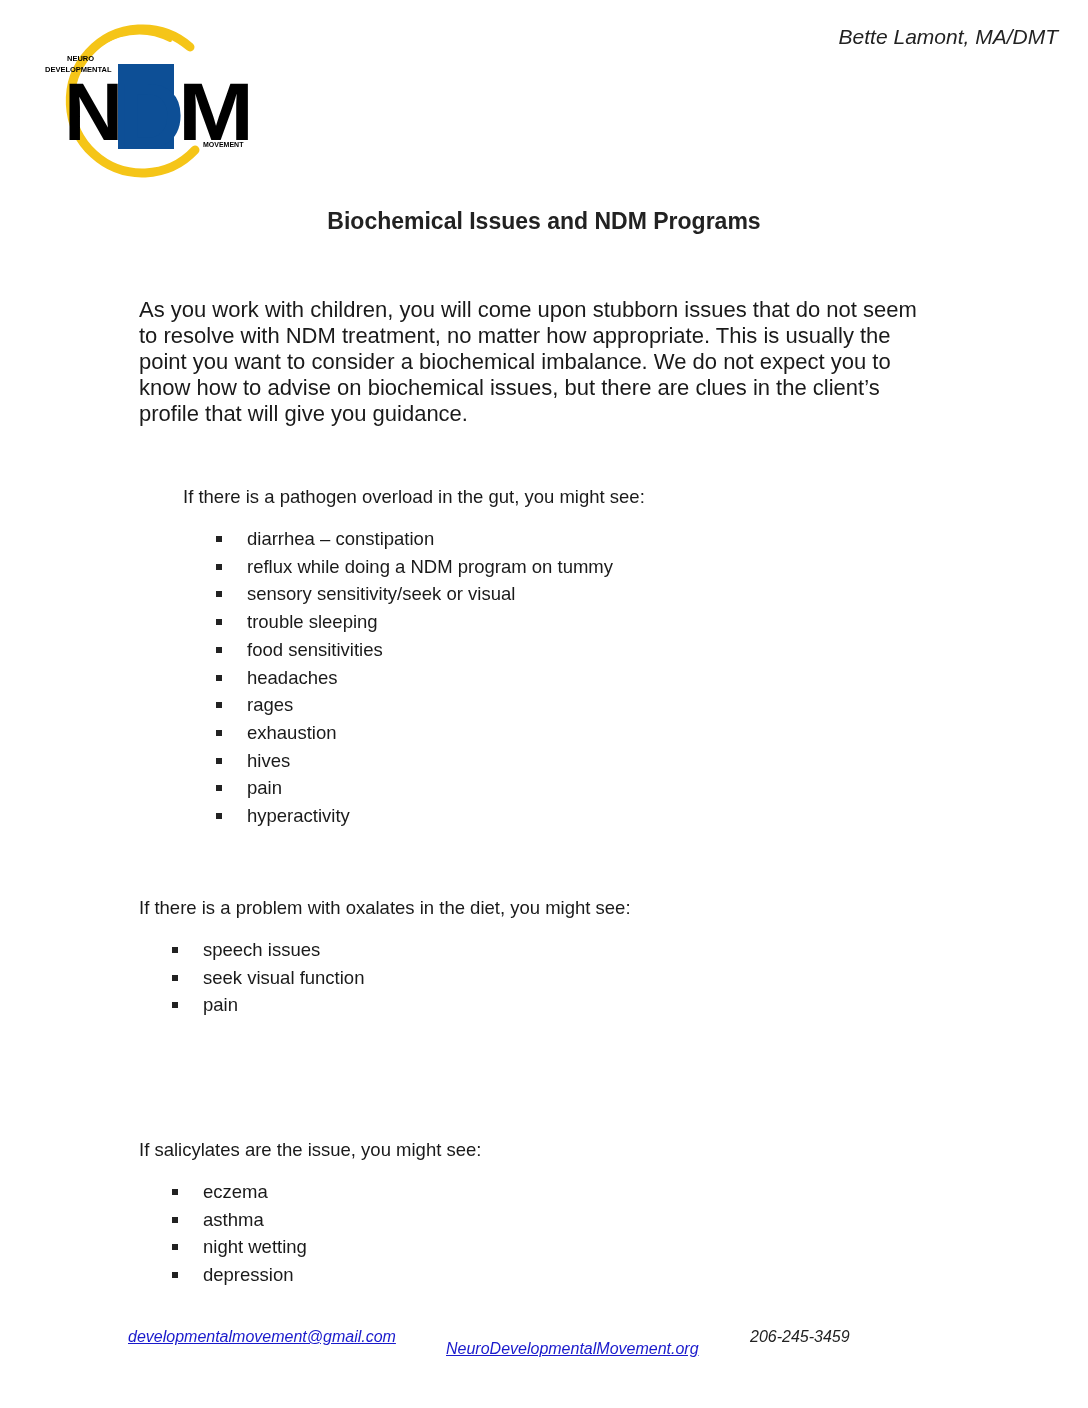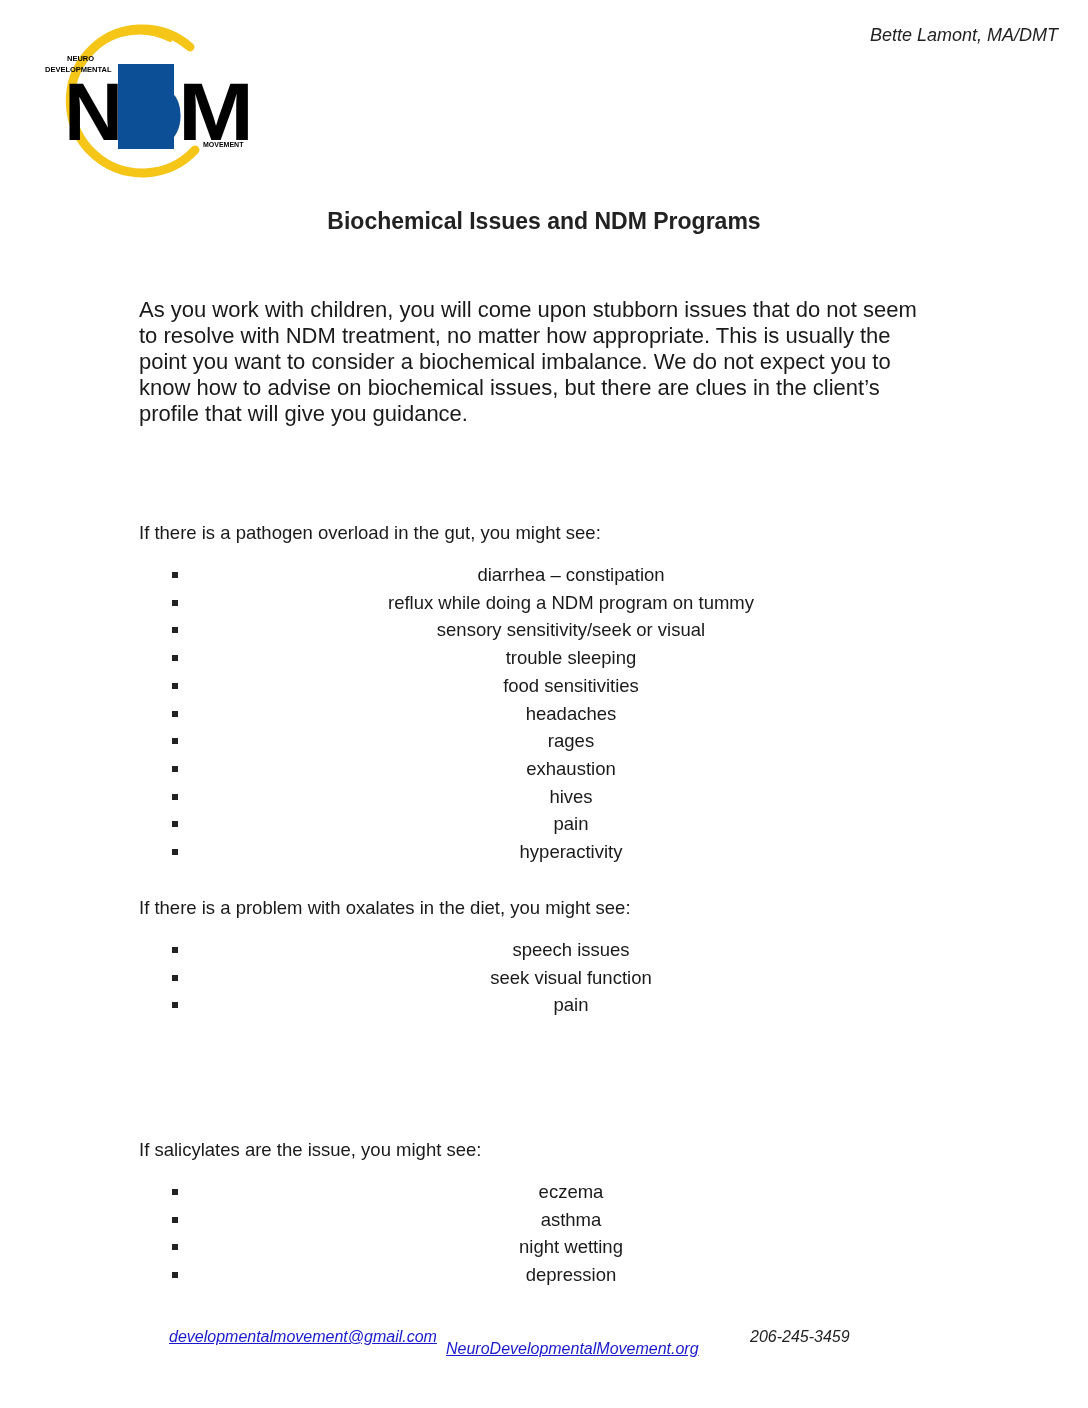--- a/index.html
+++ b/index.html
@@ -1,30 +1,30 @@
 <!DOCTYPE html>
 <html><head>
   <meta charset="utf-8">
   <style>
     html, body { margin: 0; padding: 0; background: #ffffff; }
     body { width: 1088px; height: 1408px; position: relative; overflow: hidden;
            font-family: "Liberation Sans", sans-serif; color: #1a1a1a; }
-    .author { position: absolute; top: 25px; right: 30px; font-style: italic; font-size: 18px; color: #222; }
+    .author { position: absolute; top: 25px; right: 30px; font-style: italic; font-size: 21px; color: #222; }
     .logo { position: absolute; left: 40px; top: 22px; width: 220px; height: 165px; }
     .title { position: absolute; top: 208px; left: 0; width: 1088px; text-align: center;
              font-weight: bold; font-size: 23px; color: #222; }
     .intro { position: absolute; top: 297px; left: 139px; width: 800px; font-size: 22px; line-height: 26px; }
     .section { position: absolute; left: 139px; width: 800px; font-size: 18.5px; }
     .section .lead { line-height: 26px; margin-bottom: 15px; }
     .section ul { list-style: none; margin: 0; padding: 0; }
-    .section li { position: relative; padding-left: 64px; line-height: 27.7px; text-align: center; }
+    .section li { position: relative; padding-left: 64px; line-height: 27.7px; }
     .section li .bullet { position: absolute; left: 33px; top: 11px; width: 6px; height: 6px; background: #222; }
     .footer { position: absolute; top: 1328px; left: 128px; font-style: italic; font-size: 16px; }
     .footer a { color: #1a1acc; text-decoration: underline; }
-    .footer .email { position: absolute; left: 0; white-space: nowrap; margin-left: 41px; }
+    .footer .email { position: absolute; left: 0; white-space: nowrap; }
     .footer .site { position: absolute; left: 318px; white-space: nowrap; margin-top: 12px; }
     .footer .phone { position: absolute; left: 622px; white-space: nowrap; color: #222; }
   </style>
 </head>
 <body>
 
 <div class="author">Bette Lamont, MA/DMT</div>
 
 <div class="logo">
   <svg width="220" height="165" viewBox="0 0 220 165">
@@ -37,21 +37,21 @@
     <text x="78" y="126" font-family="Liberation Sans, sans-serif" font-weight="bold" font-size="92" fill="#0d4f96">D</text>
     <text x="138" y="118" font-family="Liberation Sans, sans-serif" font-weight="bold" font-size="82" fill="#000" textLength="76" lengthAdjust="spacingAndGlyphs">M</text>
     <text x="163" y="125" font-family="Liberation Sans, sans-serif" font-weight="bold" font-size="7" fill="#000">MOVEMENT</text>
   </svg>
 </div>
 
 <div class="title">Biochemical Issues and NDM Programs</div>
 
 <div class="intro">As you work with children, you will come upon stubborn issues that do not seem to resolve with NDM treatment, no matter how appropriate. This is usually the point you want to consider  a biochemical imbalance.  We do not expect you to know how to advise on biochemical issues, but there are clues in the client’s profile that will give you guidance.</div>
 
-<div class="section" style="top:520px;">
+<div class="section" style="top:484px;margin-left:44px;">
   <div class="lead">If there is a pathogen overload in the gut, you might see:</div>
   <ul>
     <li><span class="bullet"></span><span>diarrhea – constipation</span></li>
     <li><span class="bullet"></span><span>reflux while doing a NDM program on tummy</span></li>
     <li><span class="bullet"></span><span>sensory sensitivity/seek or visual</span></li>
     <li><span class="bullet"></span><span>trouble sleeping</span></li>
     <li><span class="bullet"></span><span>food sensitivities</span></li>
     <li><span class="bullet"></span><span>headaches</span></li>
     <li><span class="bullet"></span><span>rages</span></li>
     <li><span class="bullet"></span><span>exhaustion</span></li>

